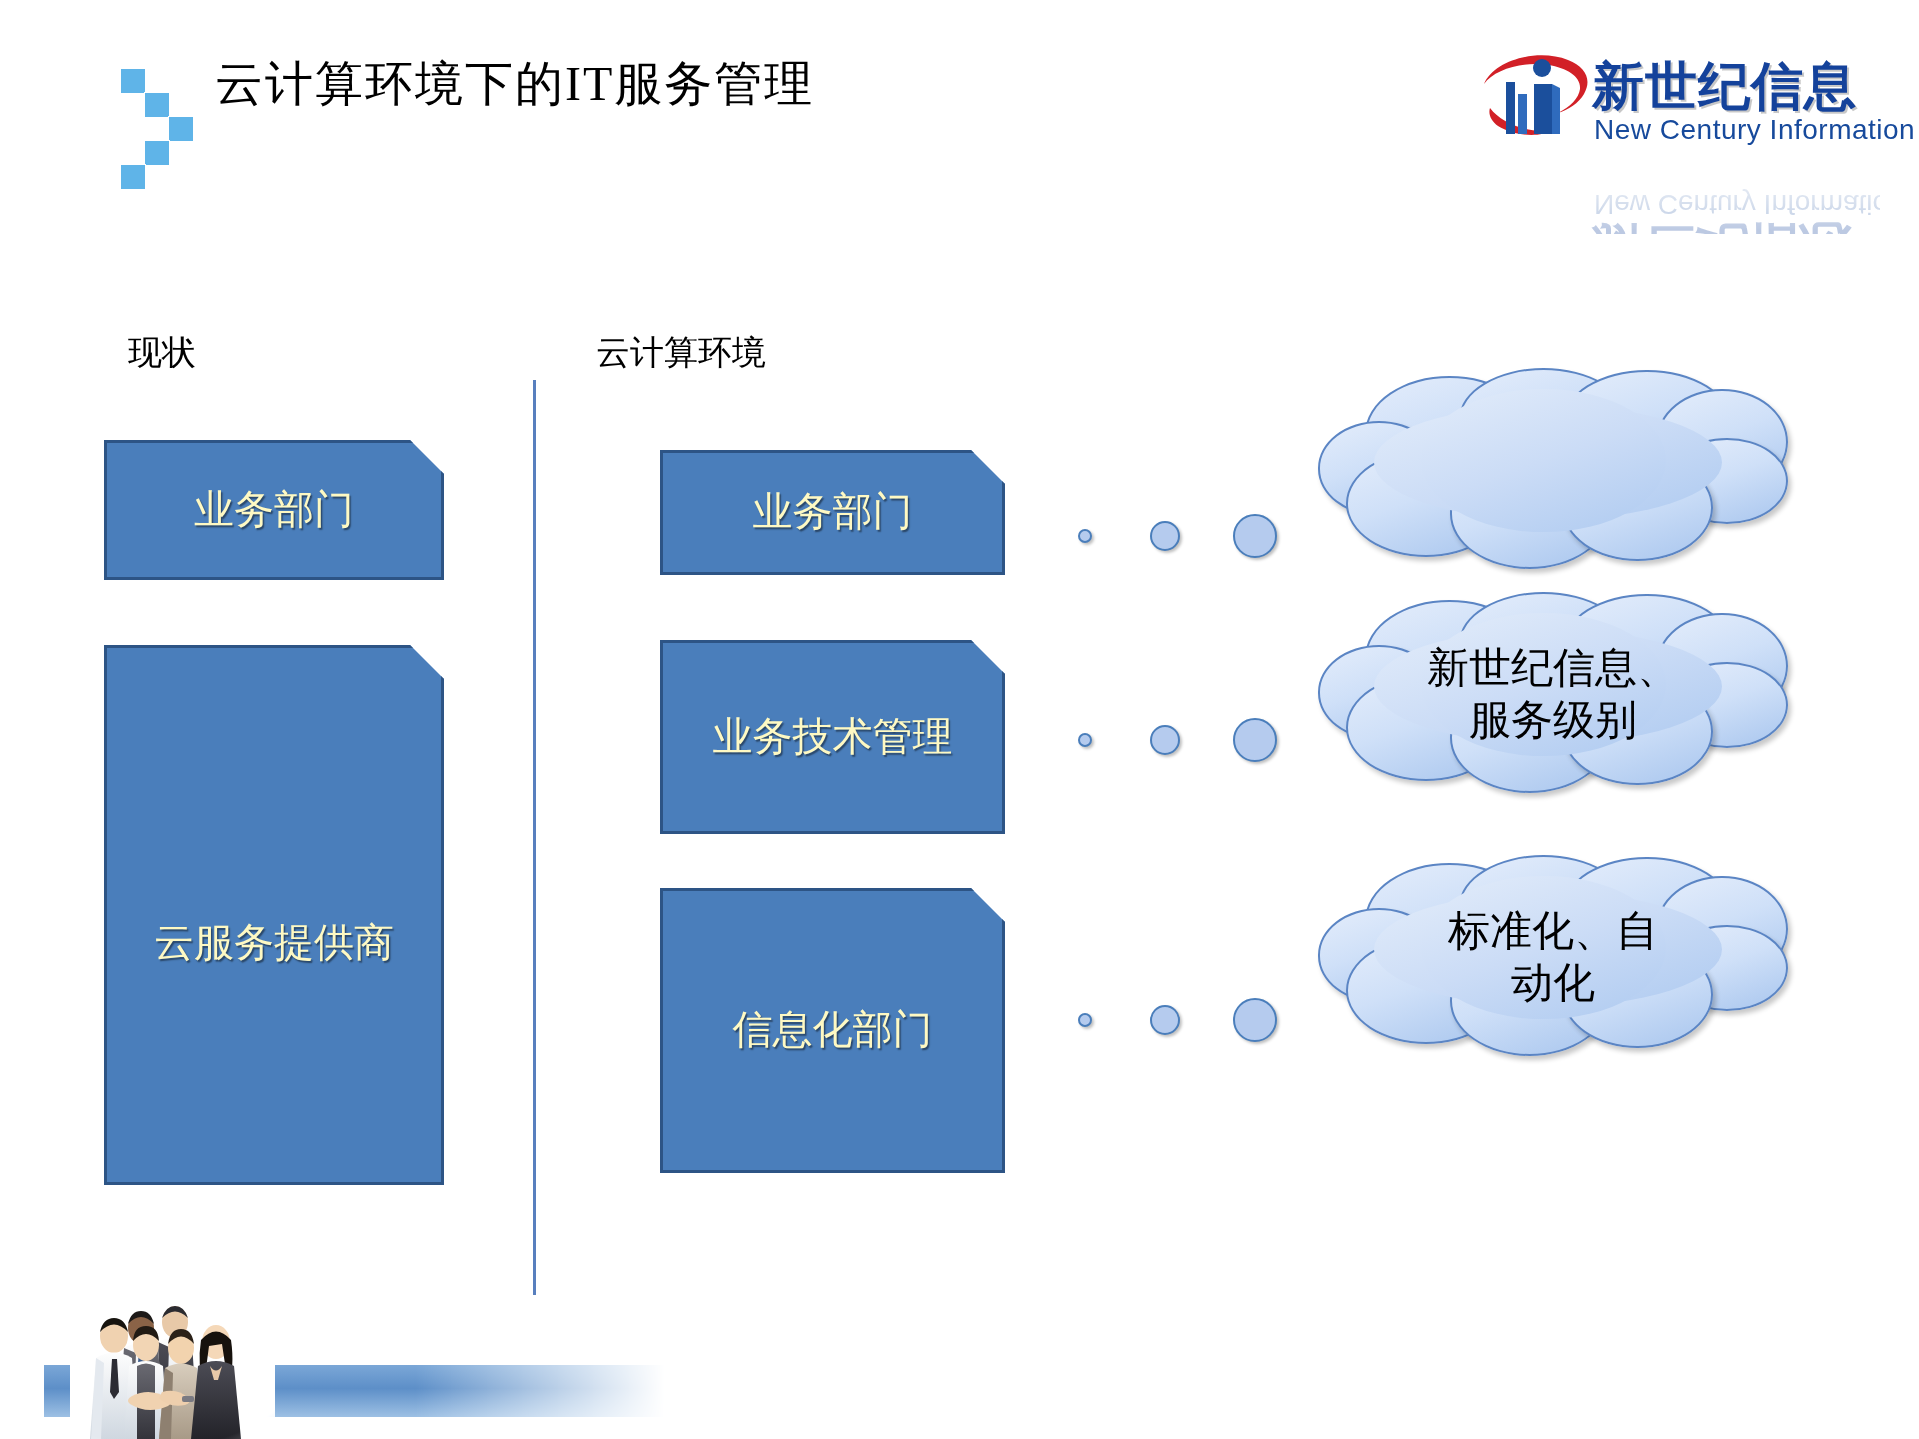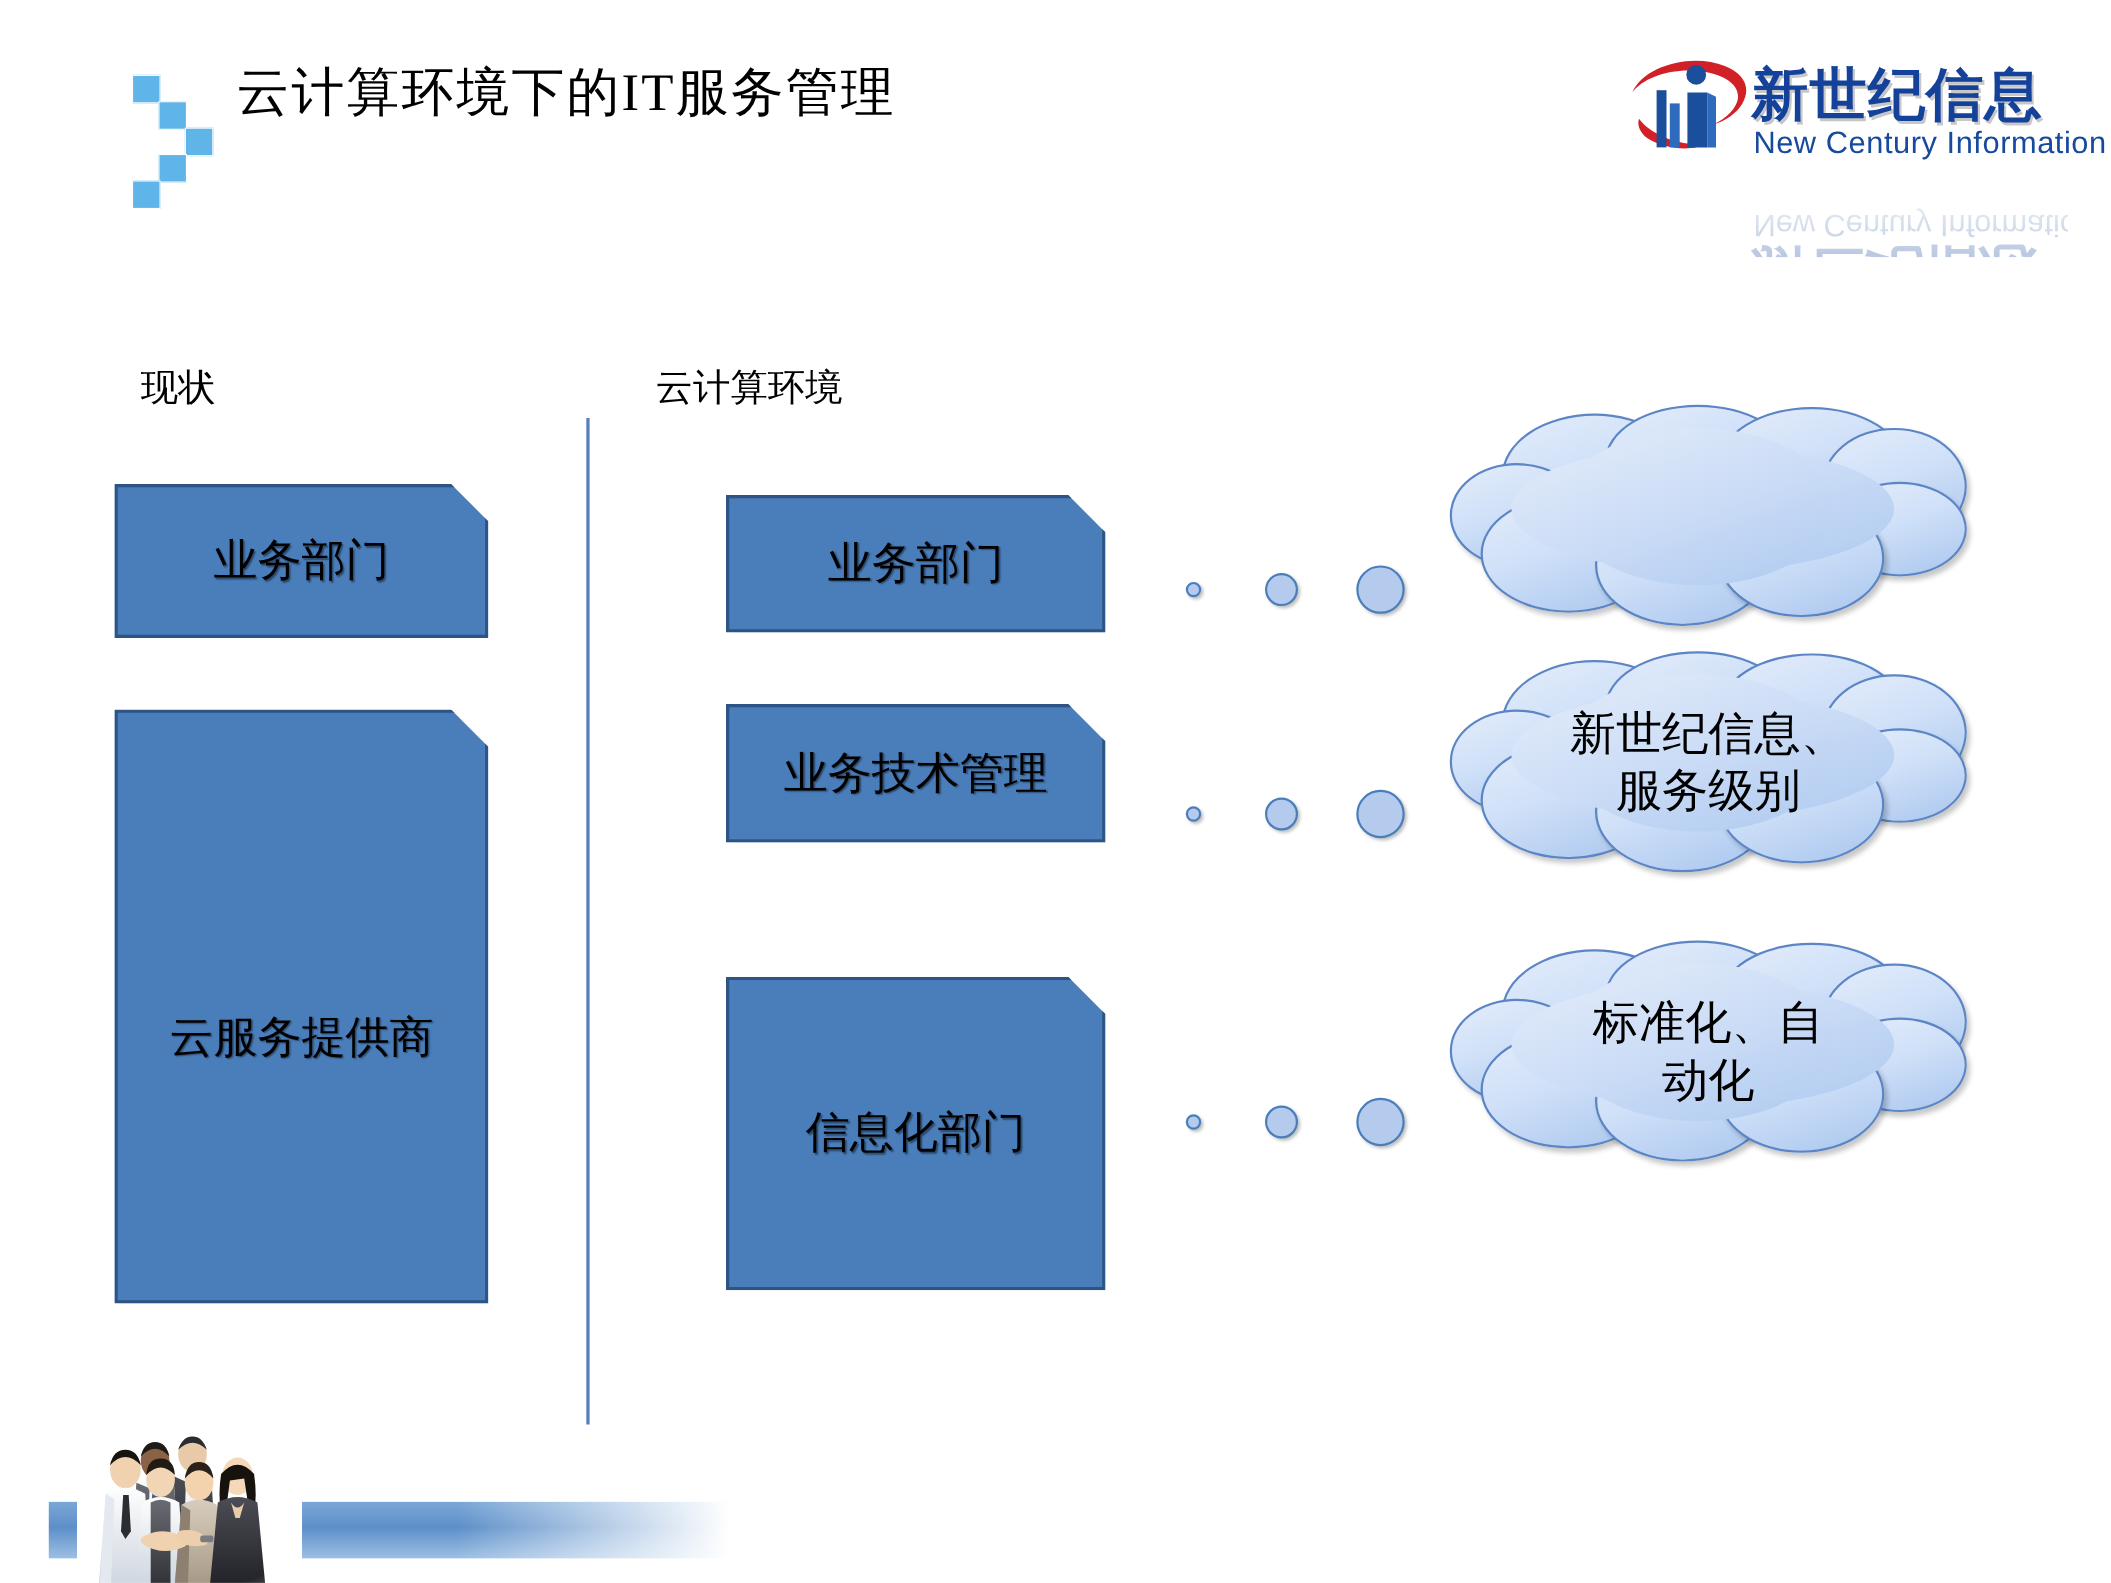--- a/index.html
+++ b/index.html
@@ -50,28 +50,28 @@
   
   #divider{position:absolute;left:533px;top:380px;width:3px;height:915px;
       background:#587fbe;}
 
   
   .pbox{position:absolute;background:#4a7ebb;border:3px solid #2d5485;
         box-sizing:border-box;
         clip-path:polygon(0 0, calc(100% - 34px) 0, 100% 34px, 100% 100%, 0 100%);
         display:flex;align-items:center;justify-content:center;text-align:center;
         box-shadow:3px 3px 5px rgba(0,0,0,.28);}
-  .pbox span{color:#000000;font-size:40px;line-height:1.22;
+  .pbox span{color:#fef9c3;font-size:40px;line-height:1.22;
         text-shadow:1.5px 1.5px 1.5px rgba(0,0,0,.45);
         display:block;padding:0 14px;}
   #box-biz-dept-left{left:104px;top:440px;width:340px;height:140px;}
   #box-it-dept{left:104px;top:645px;width:340px;height:540px;}
   #box-it-dept span{position:relative;top:28px;}
   #box-biz-dept-mid{left:660px;top:450px;width:345px;height:125px;}
-  #box-biz-tech{left:660px;top:640px;width:345px;height:126px;}
+  #box-biz-tech{left:660px;top:640px;width:345px;height:194px;}
   #box-cloud-provider{left:660px;top:888px;width:345px;height:285px;}
 
   
   .dot{position:absolute;border-radius:50%;background:#b5cbee;
        border:2px solid #4a7ebb;box-shadow:2px 2px 3px rgba(0,0,0,.25);
        box-sizing:border-box;}
 
   
   .cloud{position:absolute;}
   .cloud .puff{position:absolute;border-radius:50%;

